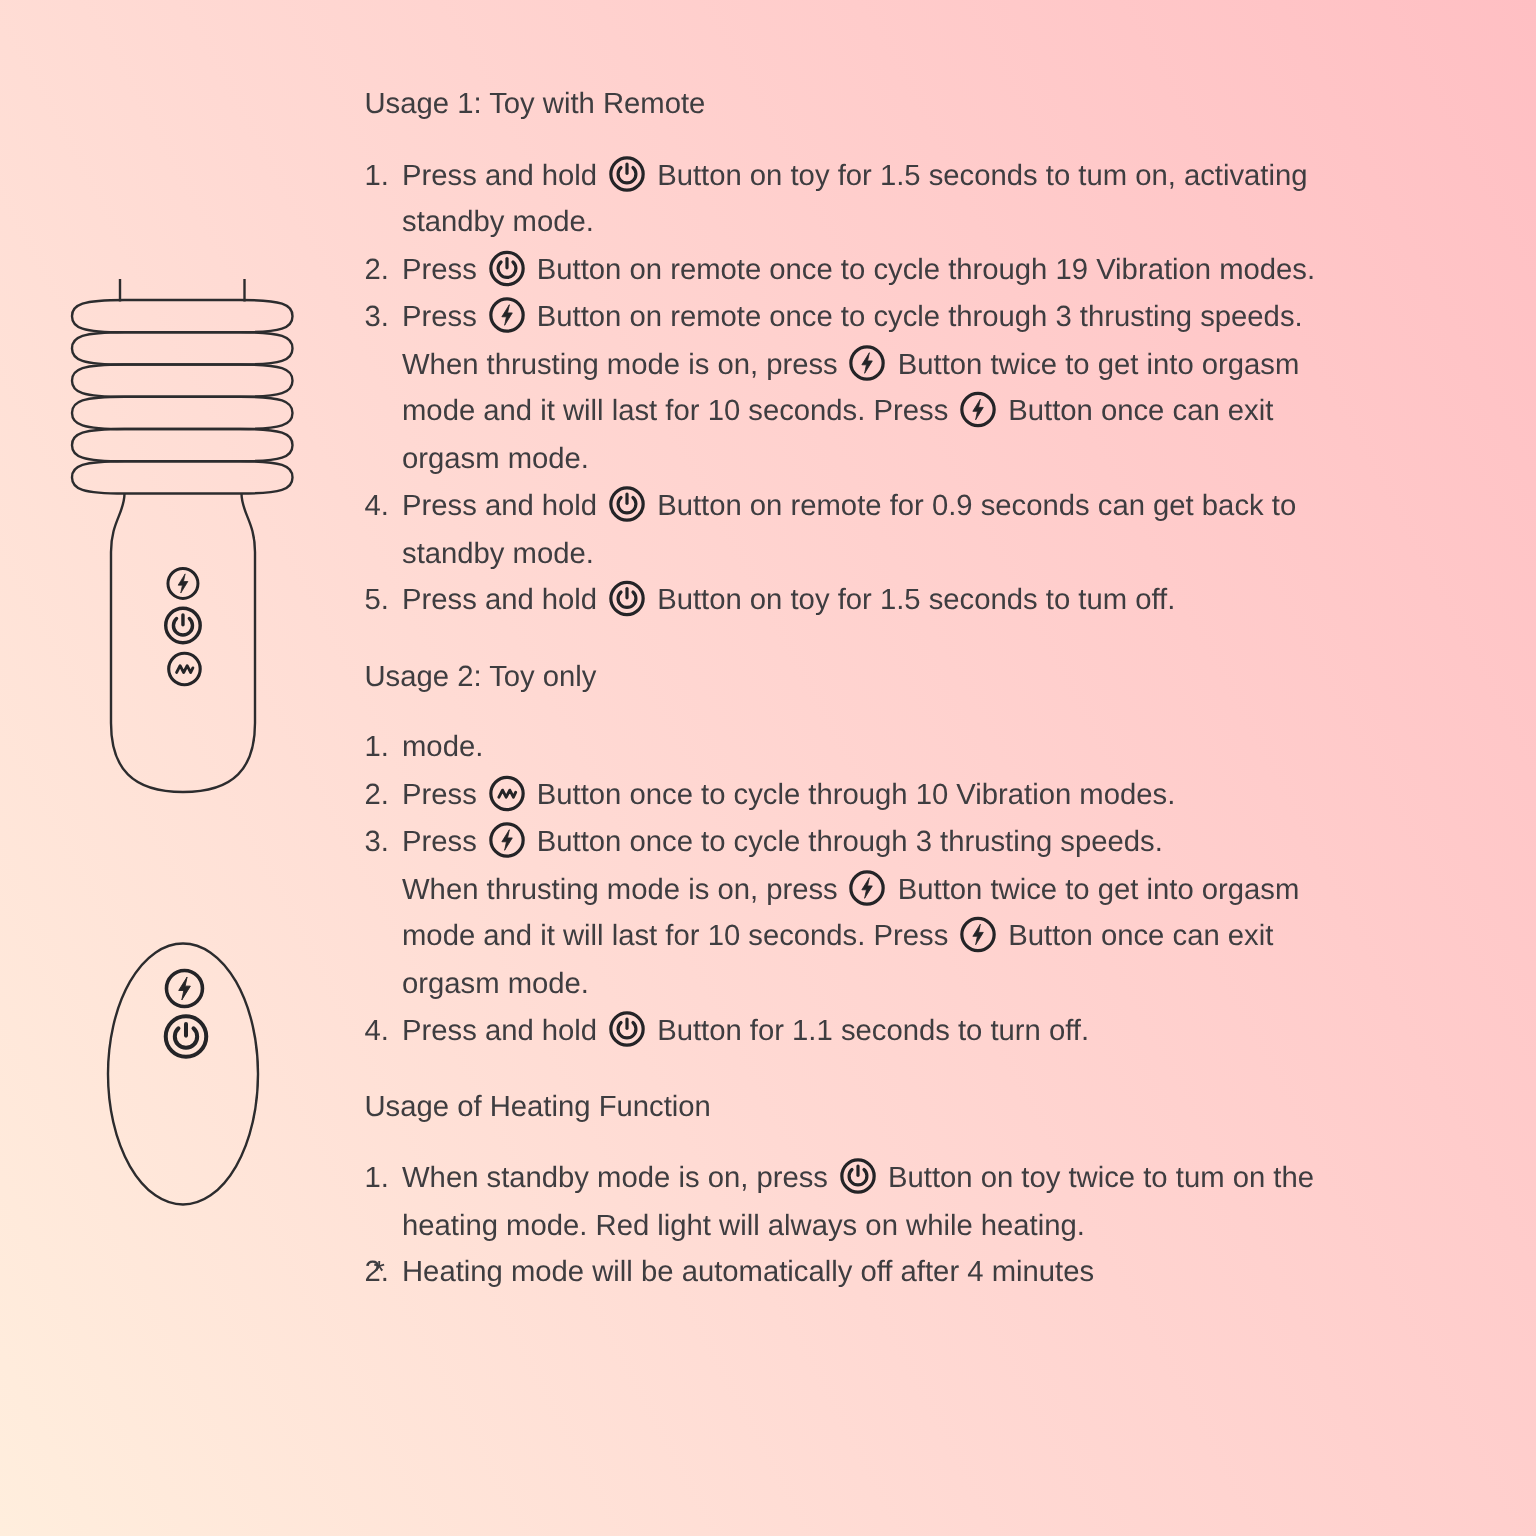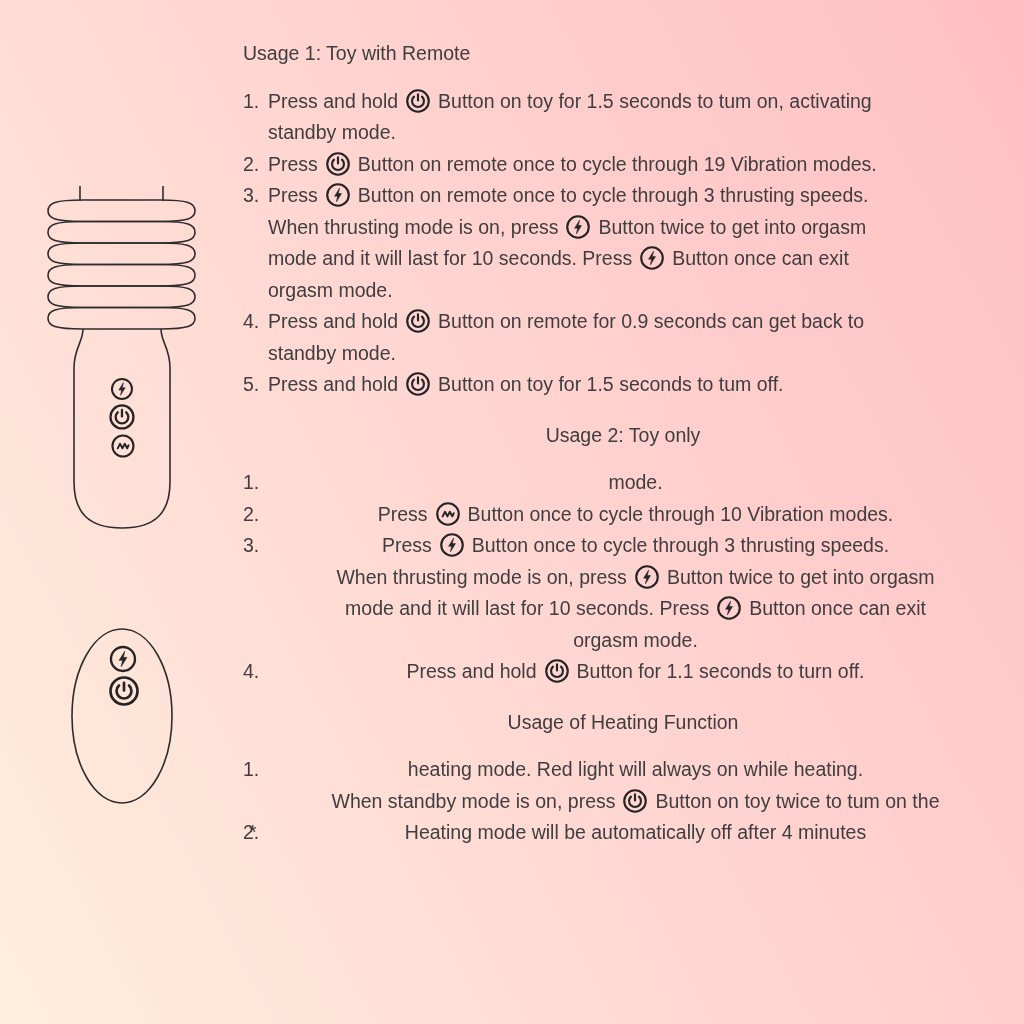--- a/index.html
+++ b/index.html
@@ -9,28 +9,28 @@
     overflow:hidden;
     background:linear-gradient(62deg,#ffeedd 0%,#ffd9d3 42%,#ffbfc3 100%);
     font-family:"Liberation Sans","DejaVu Sans",sans-serif;
     color:#3e3d40;
   }
   .defs-holder{position:absolute;width:0;height:0;overflow:hidden;}
   .toy-svg{position:absolute;left:40px;top:178px;}
   .remote-svg{position:absolute;left:60px;top:620px;}
   .device-line{stroke:#2c2c2e;stroke-width:1.6;fill:none;}
   .text-col{
-    position:absolute;left:243px;top:38px;width:760px;
+    position:absolute;left:243px;top:54px;width:760px;
     font-size:19.5px;line-height:31.5px;font-weight:400;
   }
   .section-heading{
     margin:0 0 16px 0;
     font-size:19.5px;font-weight:400;line-height:31.5px;
   }
-  .section + .section{margin-top:19px;text-align:center;}
+  .section + .section{margin-top:19px;}
   .item{position:relative;padding-left:25px;}
   .item .num{position:absolute;left:0;top:0;}
   .item .num.star{left:6px;}
   .line{white-space:pre;}
   .inline-icon{
     width:26px;height:26px;
     vertical-align:-6px;
     margin:0 7px;
     color:#242427;
   }
@@ -164,24 +164,24 @@
                 <use href="#sym-power"></use>
               </svg><span>Button for 1.1 seconds to turn off.</span></div>
           </div>
         </div>
     </section>
     <section class="section">
       <h2 class="section-heading">Usage of Heating Function</h2>
       <div class="items">
           <div class="item">
             <span class="num">1.</span>
-            <div class="line"><span>heating mode. Red light will always on while heating.</span></div>
             <div class="line"><span>When standby mode is on, press</span><svg class="inline-icon" viewBox="0 0 28 28">
                 <use href="#sym-power"></use>
               </svg><span>Button on toy twice to tum on the</span></div>
+            <div class="line"><span>heating mode. Red light will always on while heating.</span></div>
           </div>
           <div class="item">
             <span class="num">2.</span>
           </div>
           <div class="item">
             <span class="num star">*</span>
             <div class="line"><span>Heating mode will be automatically off after 4 minutes</span></div>
           </div>
         </div>
     </section>

